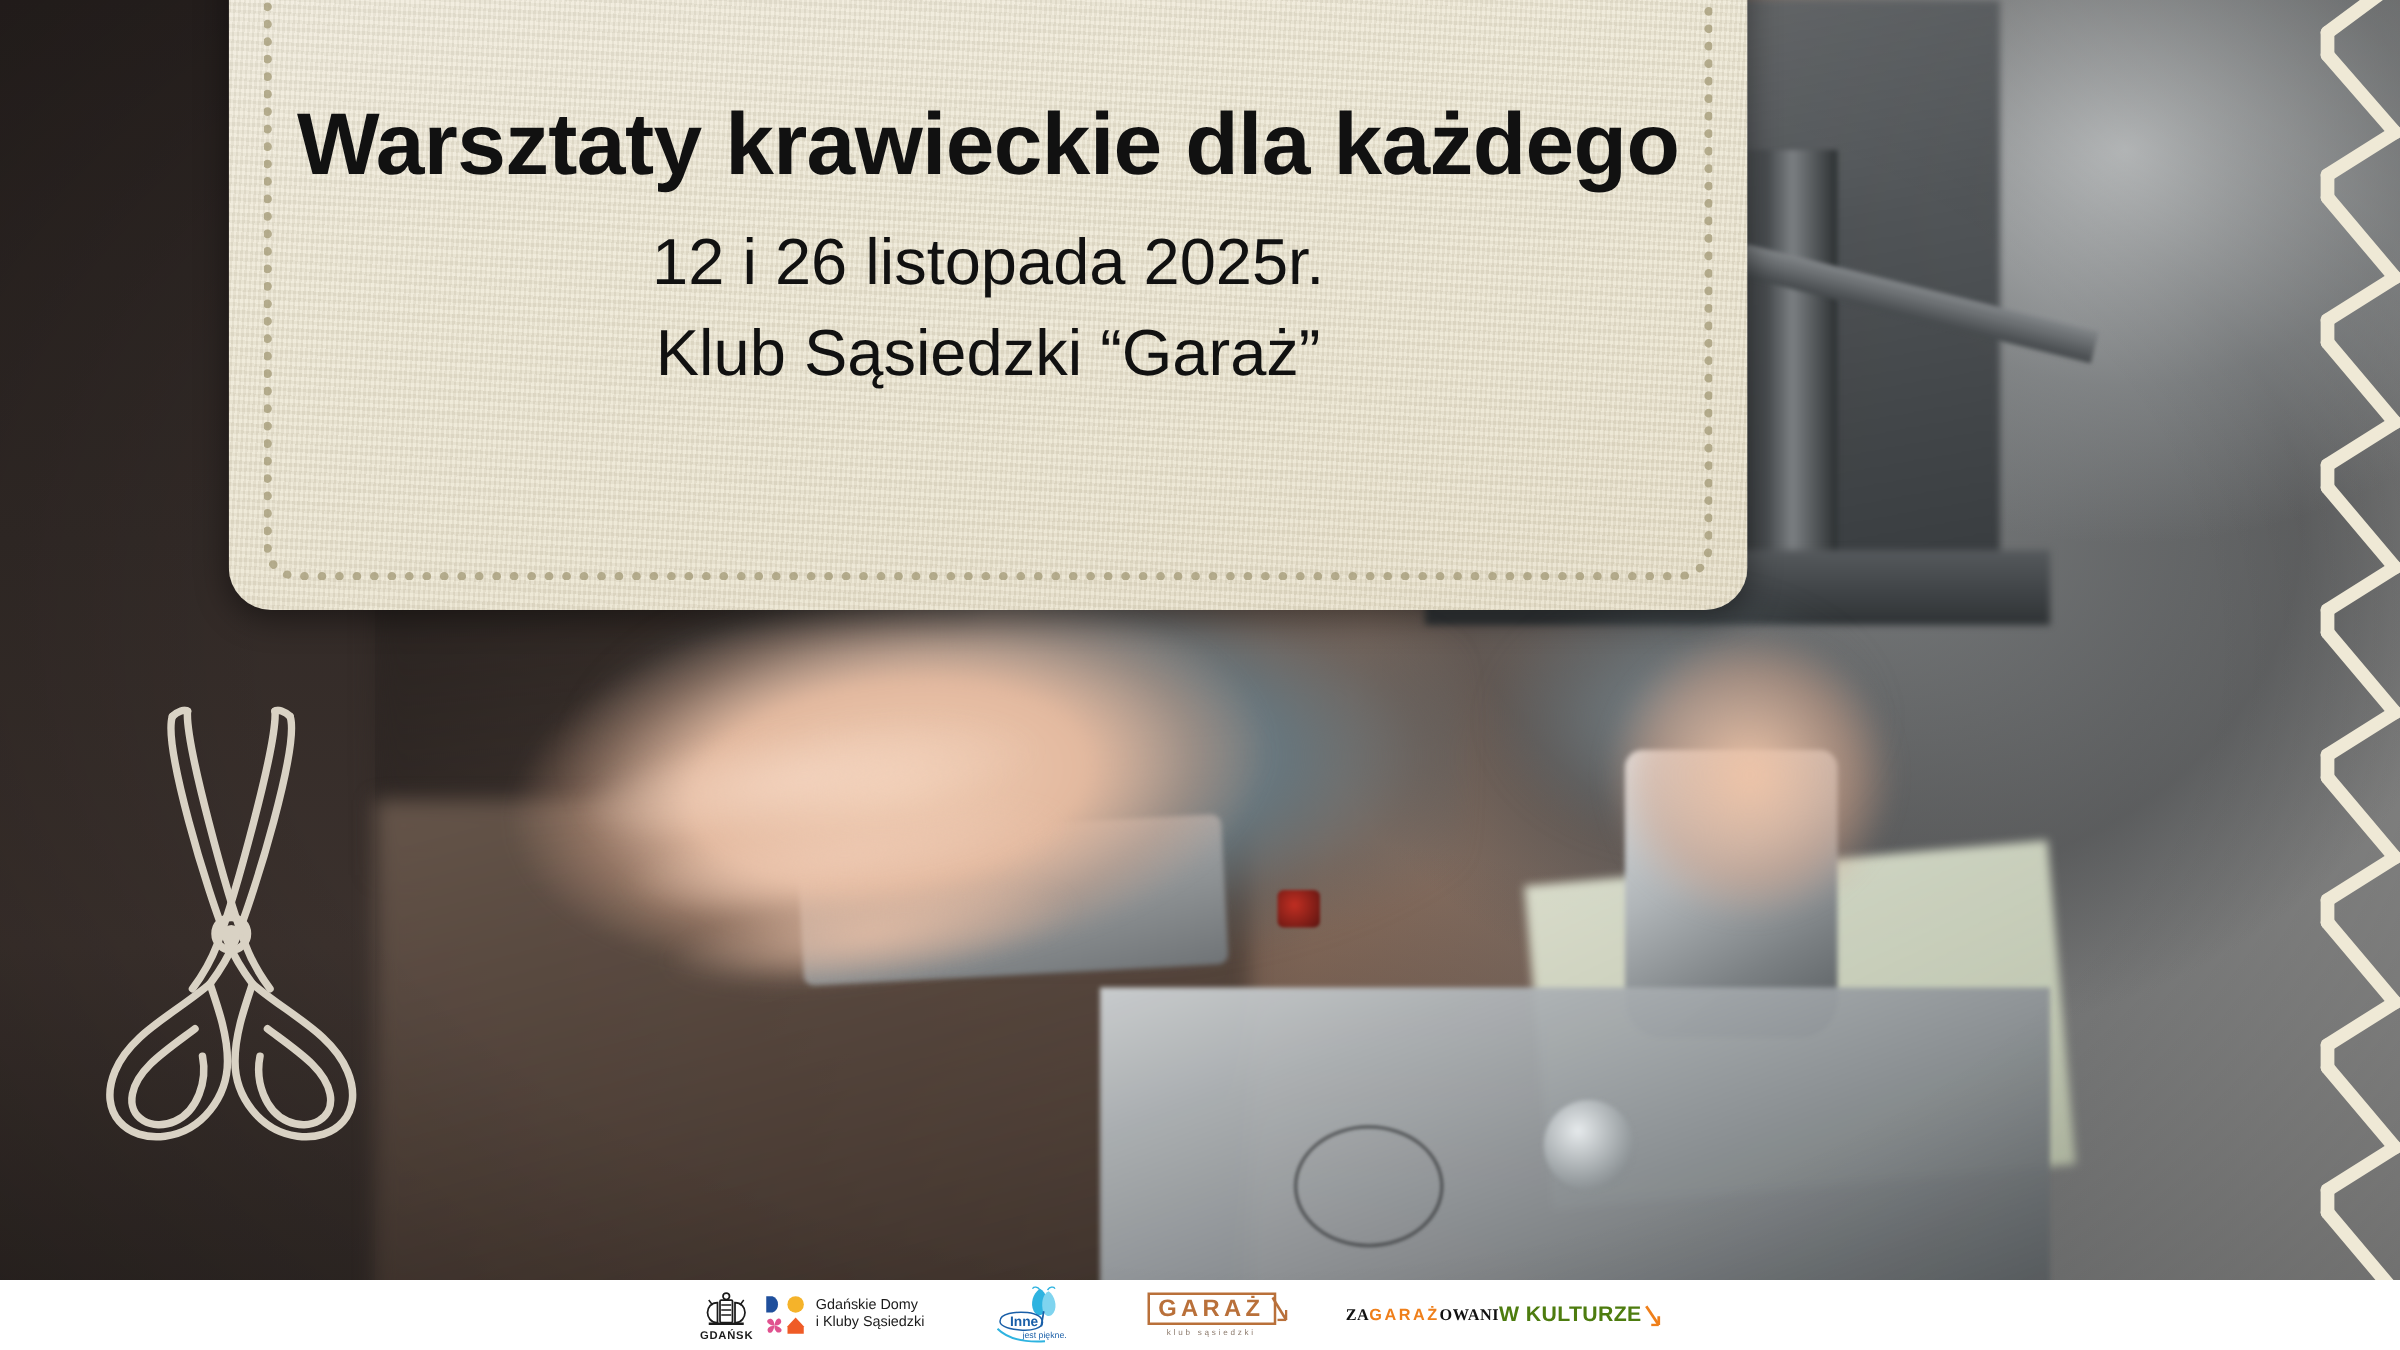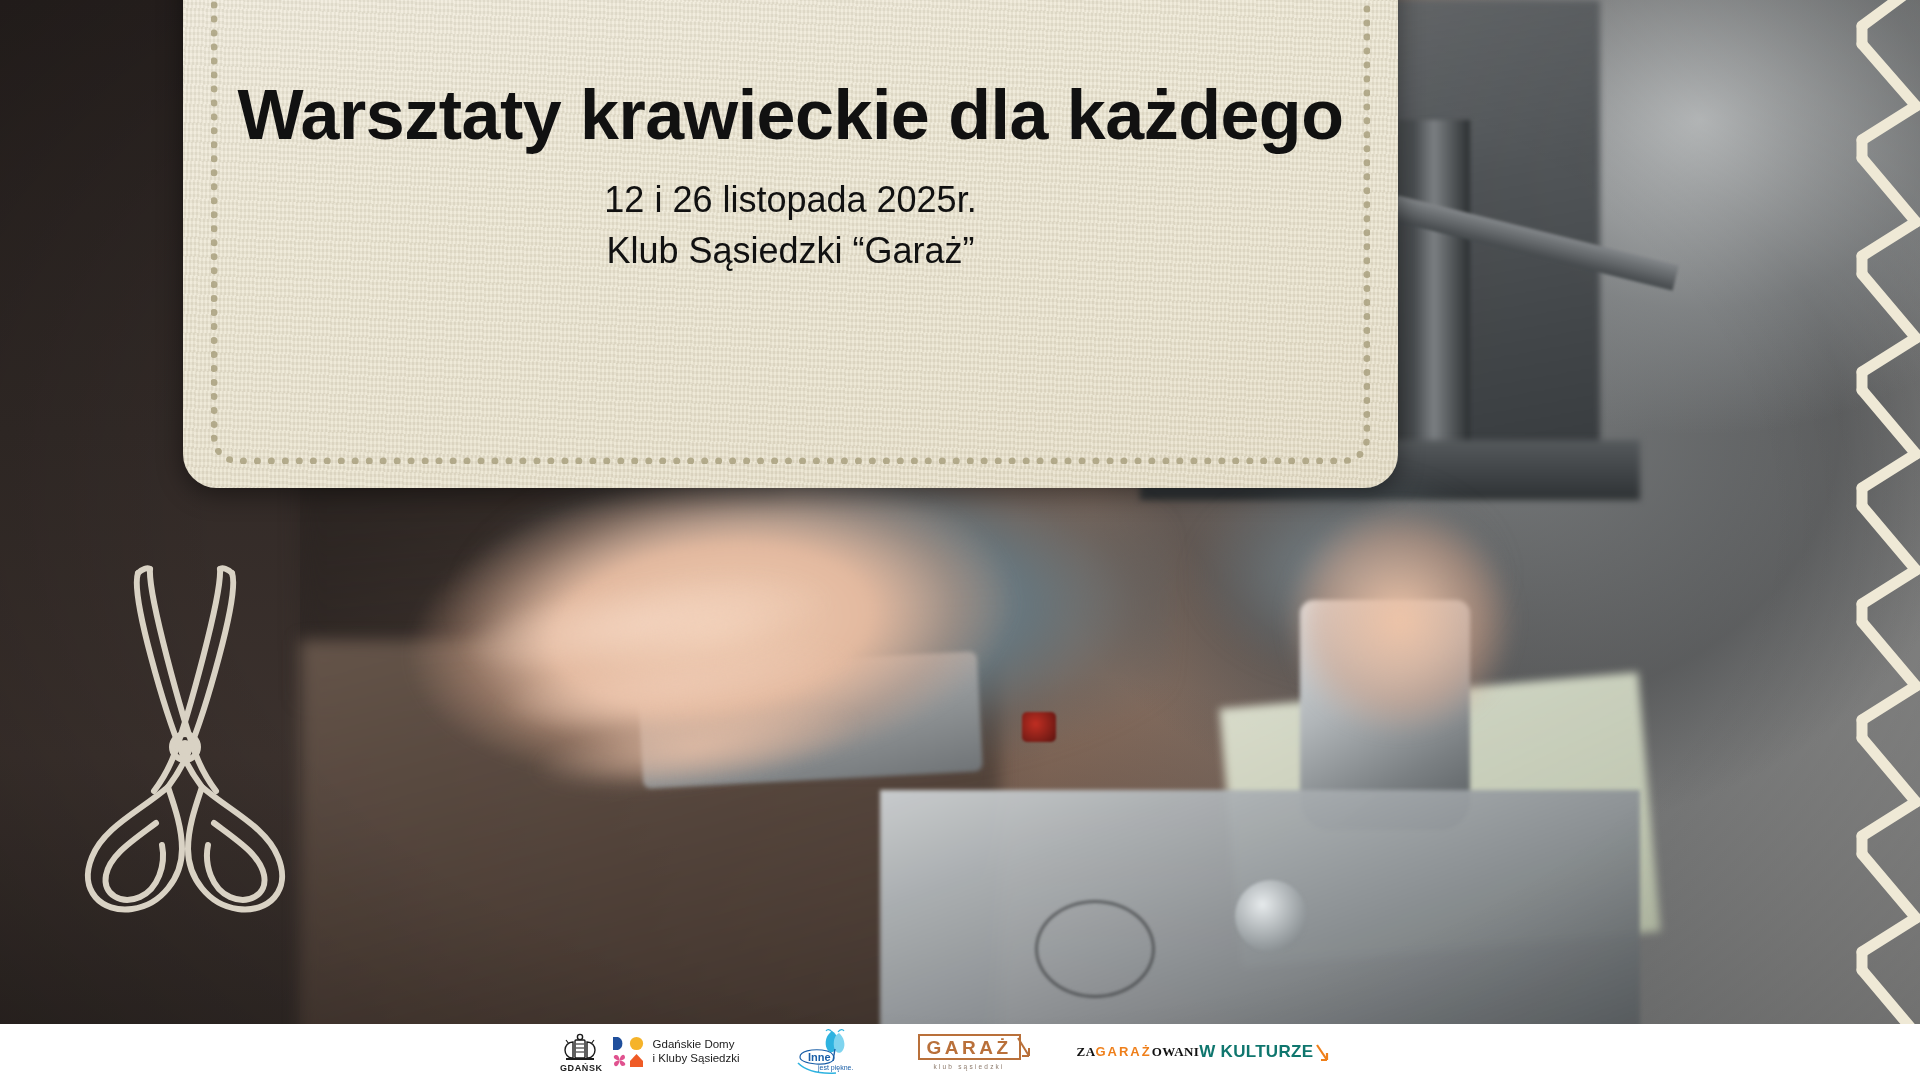--- a/index.html
+++ b/index.html
@@ -229,21 +229,21 @@
     color: #111;
   }
   .line-title {
     font-size: 70px;
     font-weight: 700;
     letter-spacing: -0.5px;
     line-height: 1.08;
     margin-bottom: 20px;
   }
   .line-sub {
-    font-size: 36px;
+    font-size: 52px;
     font-weight: 300;
     line-height: 1.42;
     letter-spacing: 0px;
   }
 
   
   .scissors {
     position: absolute;
     left: 70px;
     top: 565px;
@@ -269,21 +269,21 @@
     background: #ffffff;
     display: flex;
     align-items: center;
     gap: 56px;
     padding-left: 560px;
   }
   .logo-group { display: flex; align-items: center; }
 
   
   .gd-wrap { display: flex; align-items: center; gap: 9px; }
-  .gd-crest { display: flex; flex-direction: column; }
+  .gd-crest { display: flex; flex-direction: column; align-items: center; }
   .gd-crest-word {
     font-size: 9px; font-weight: 700; letter-spacing: .6px; color: #1b1b1b;
     margin-top: 1px;
   }
   .gd-icons { display: grid; grid-template-columns: 15px 15px; gap: 2px; }
   .ic { width: 15px; height: 15px; }
   .gd-words { line-height: 1.18; }
   .gd-words div { font-size: 11.5px; font-weight: 400; color: #1b1b1b; white-space: nowrap; }
 
   
@@ -304,21 +304,21 @@
     text-align: center; margin-top: 3px; white-space: nowrap;
   }
   .garaz-slash {
     position: absolute; right: -11px; top: 1px;
     width: 13px; height: 20px;
   }
 
   
   .zag { line-height: 1.12; }
   .zag-l1 { font-size: 13px; font-weight: 700; letter-spacing: .4px; white-space: nowrap; }
-  .zag-l2 { font-size: 17px; font-weight: 700; letter-spacing: .3px; color: #0f766e; white-space: nowrap; display:flex; align-items:center; gap:3px;}
+  .zag-l2 { font-size: 17px; font-weight: 700; letter-spacing: .3px; color: #4d7c0f; white-space: nowrap; display:flex; align-items:center; gap:3px;}
   .or { color: #ef7f1a; }
   .bk { color: #111; font-family: Liberation Serif, serif; }
 </style>
 </head>
 <body>
 
 <div class="poster">
 
   <div class="photo"></div>
   <div class="wall-left"></div>

